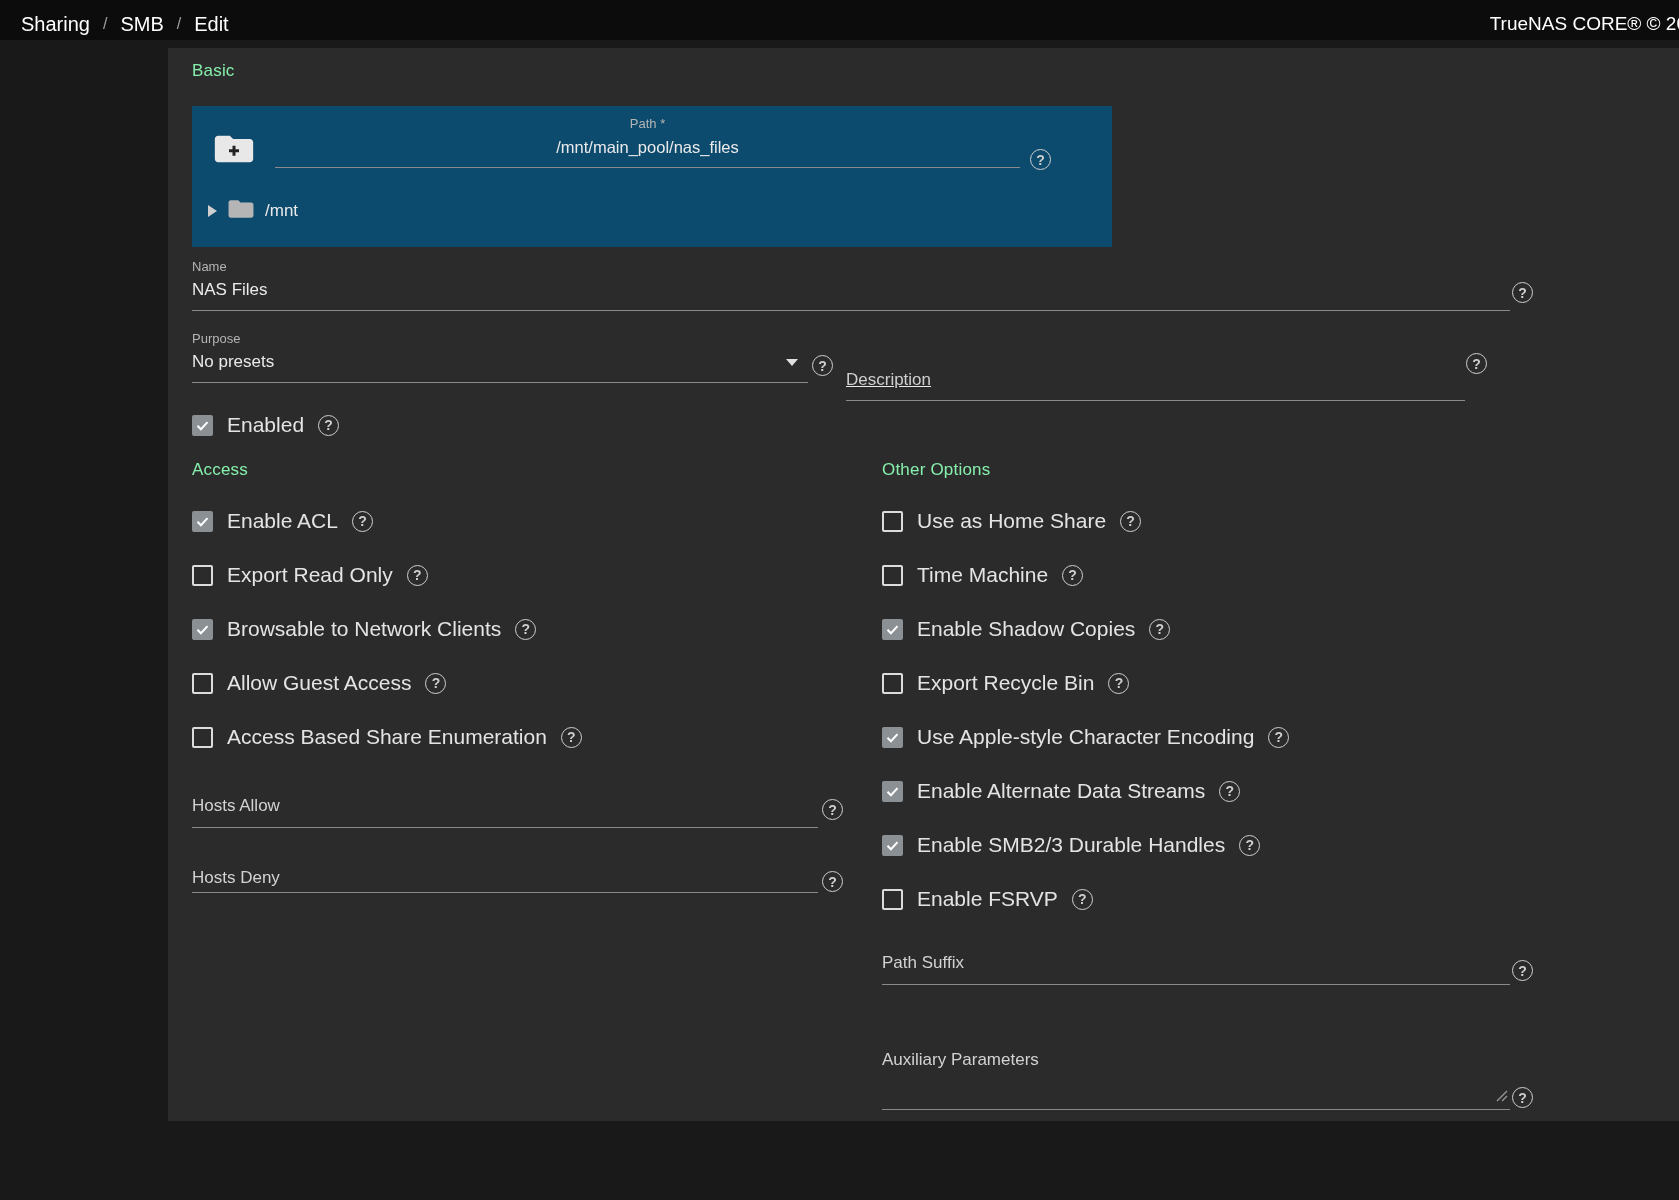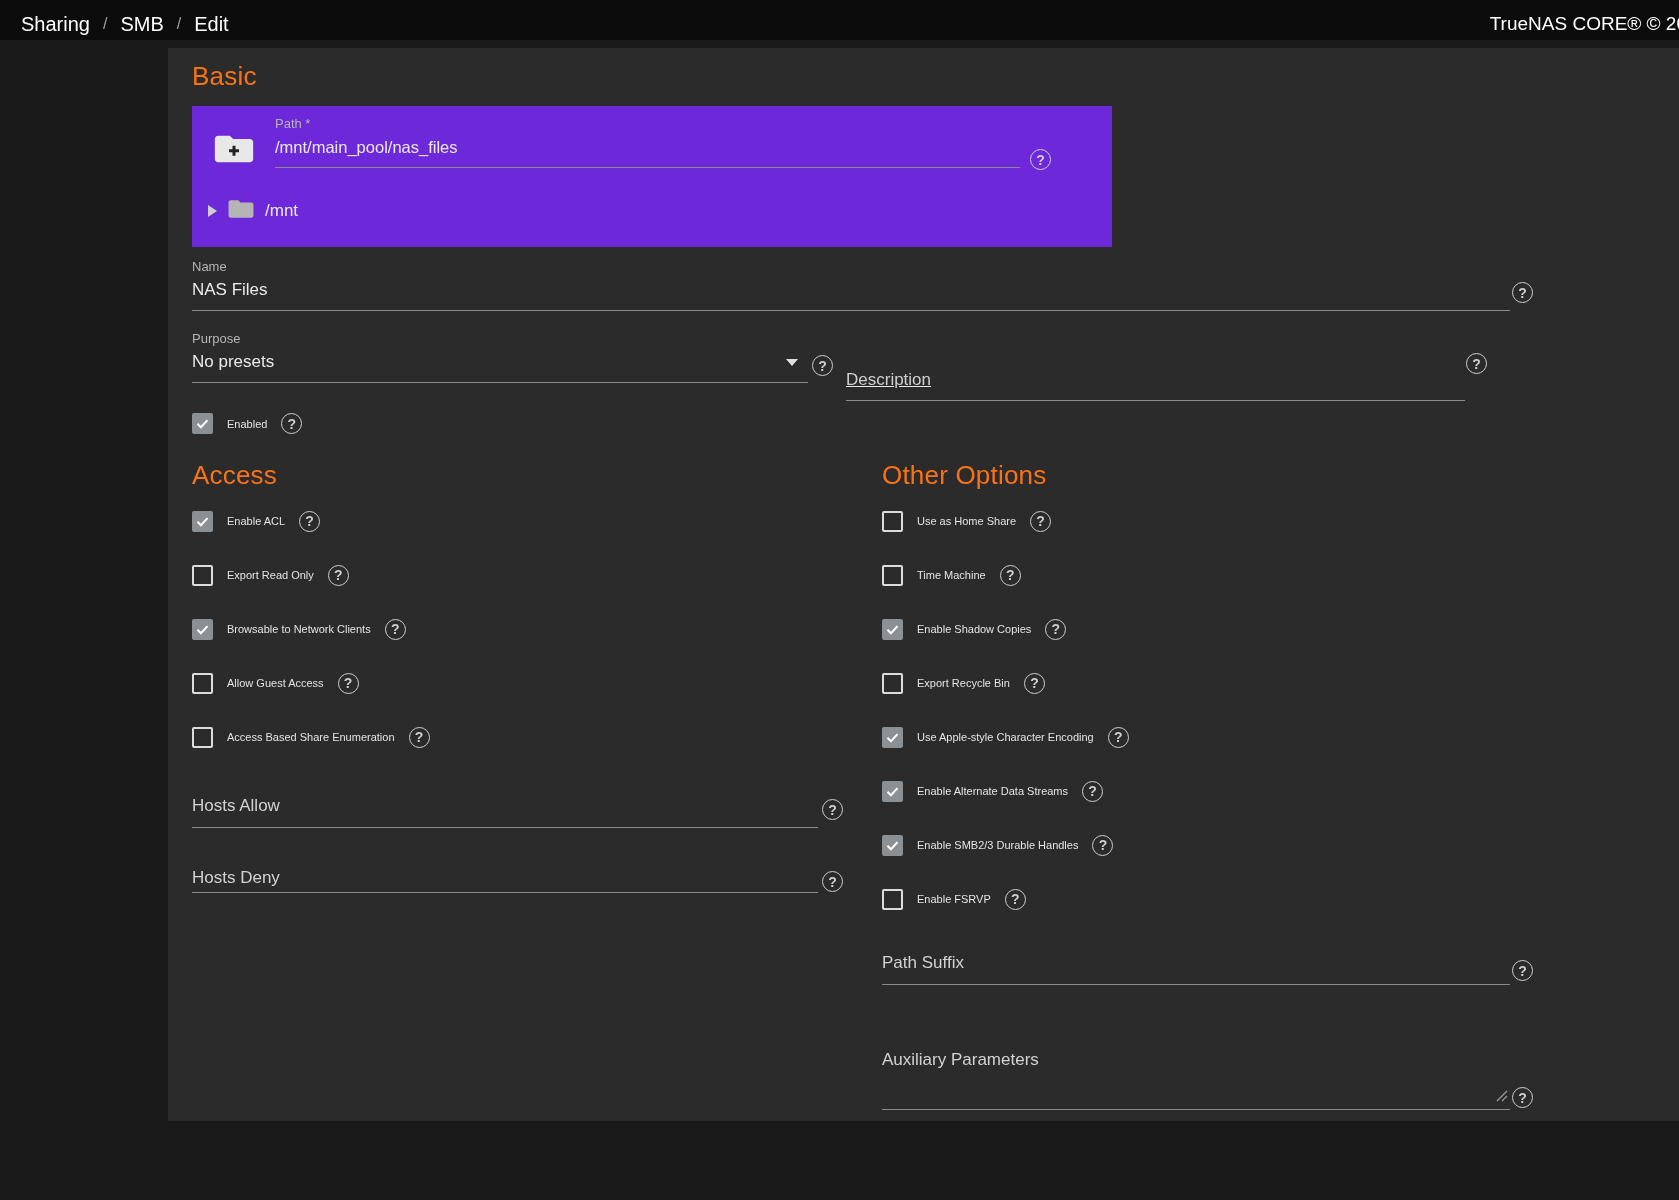--- a/index.html
+++ b/index.html
@@ -7,37 +7,37 @@
   body { font-family:"Liberation Sans", sans-serif; background:#191919; overflow:hidden; }
   #app { position:relative; width:1679px; height:1200px; overflow:hidden; background:#191919; color:#eaeaea; }
   .abs { position:absolute; }
 
   .topbar { position:absolute; left:0; top:0; width:1679px; height:40px; background:#0c0c0c; overflow:hidden; }
   .crumbs { position:absolute; left:21px; top:0; height:48px; display:flex; align-items:center; gap:13px; font-size:20px; color:#ffffff; }
   .crumb-sep { color:#9e9e9e; font-size:16px; }
   .brand { position:absolute; right:-8px; top:0; height:48px; display:flex; align-items:center; font-size:19px; color:#ffffff; white-space:nowrap; }
 
   .card { position:absolute; left:168px; top:48px; width:1511px; height:1073px; background:#2b2b2b; }
-  .panel { background:#6d28d9; }
-
-  .section-title { font-size:26px; font-weight:500; color:#f97316; letter-spacing:.2px; }
+  .panel { background:#0c4a6e;text-align:center; }
+
+  .section-title { font-size:17px; font-weight:500; color:#86efac; letter-spacing:.2px; }
   .field-label { font-size:13px; color:#b5b5b5; }
   .field-value { font-size:17px; color:#eaeaea; }
   .underline { border-bottom:1px solid #8a8a8a; }
 
   .help { width:21px; height:21px; border:1.5px solid #cfcfcf; border-radius:50%;
           color:#cfcfcf; font-size:14px; font-weight:600; line-height:1;
           display:flex; align-items:center; justify-content:center; flex:0 0 auto; }
 
   .cb-row { display:flex; align-items:center; gap:14px; }
   .list .cb-row { margin-bottom:32px; height:22px; }
   .cb { width:21px; height:21px; border:2px solid #dcdcdc; border-radius:2px;
         display:flex; align-items:center; justify-content:center; flex:0 0 auto; }
   .cb.checked { background:#8b9095; border-color:#8b9095; }
-  .cb-label { font-size:11px; color:#e4e4e4; white-space:nowrap; }
+  .cb-label { font-size:21px; color:#e4e4e4; white-space:nowrap; }
 
   .tree-row { display:flex; align-items:center; gap:11px; }
   .tri-right { width:0; height:0; border-left:9px solid #cfcfcf; border-top:6px solid transparent; border-bottom:6px solid transparent; }
   .dd-arrow { width:0; height:0; border-top:7px solid #e0e0e0; border-left:6px solid transparent; border-right:6px solid transparent; }
   .spacer { height:22px; }
   .ph { color:#cfcfcf; }
   .resize-grip { position:absolute; right:2px; bottom:3px; }
 </style>
 </head>
 <body>

